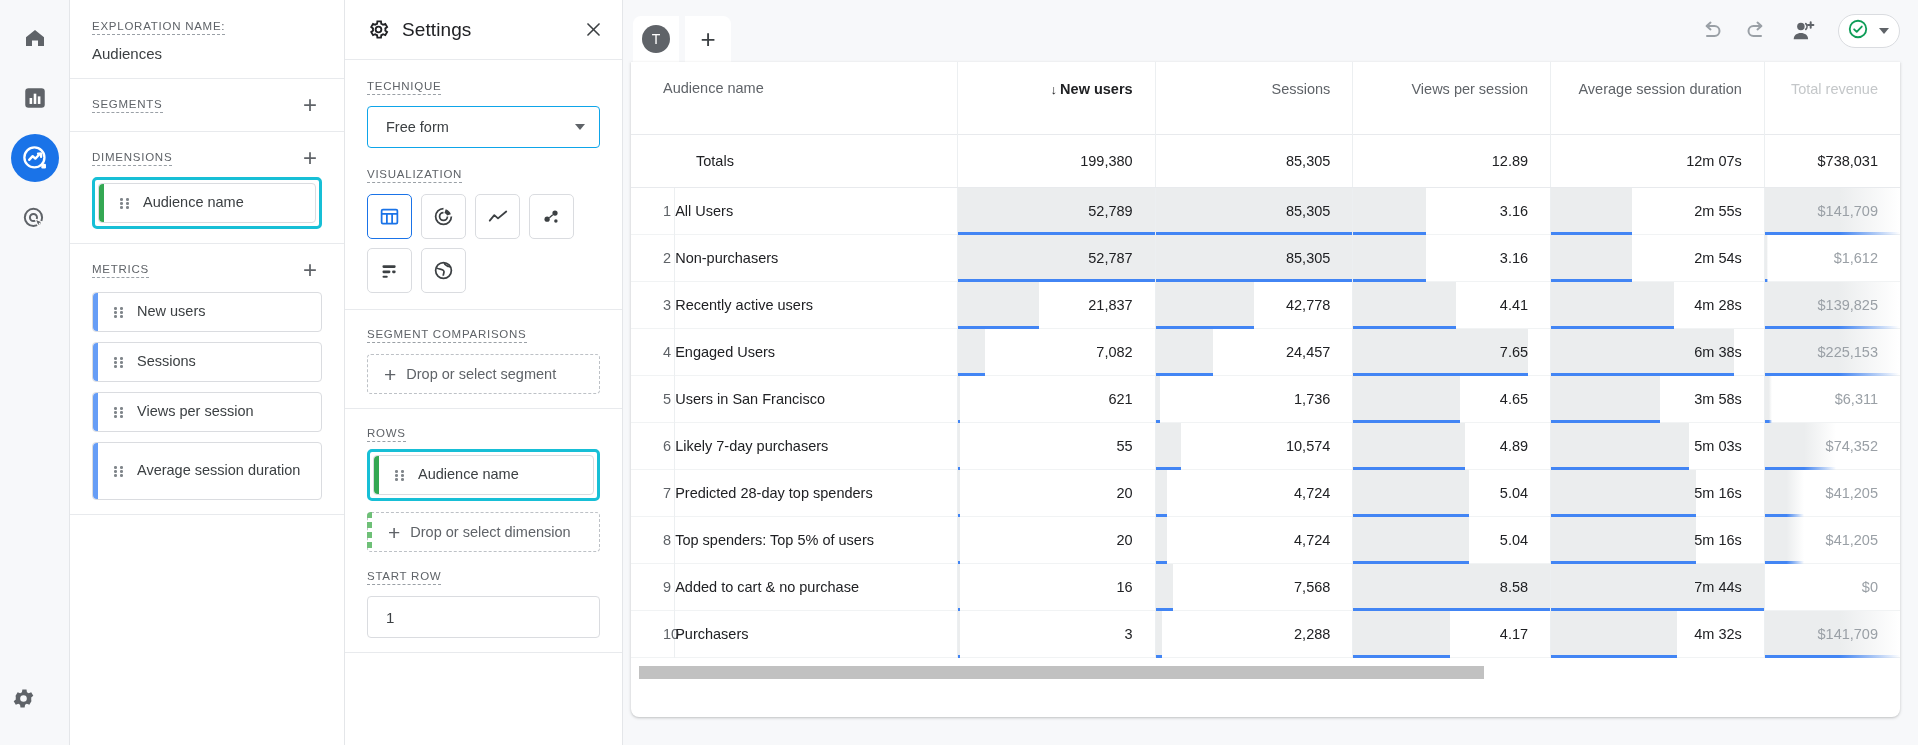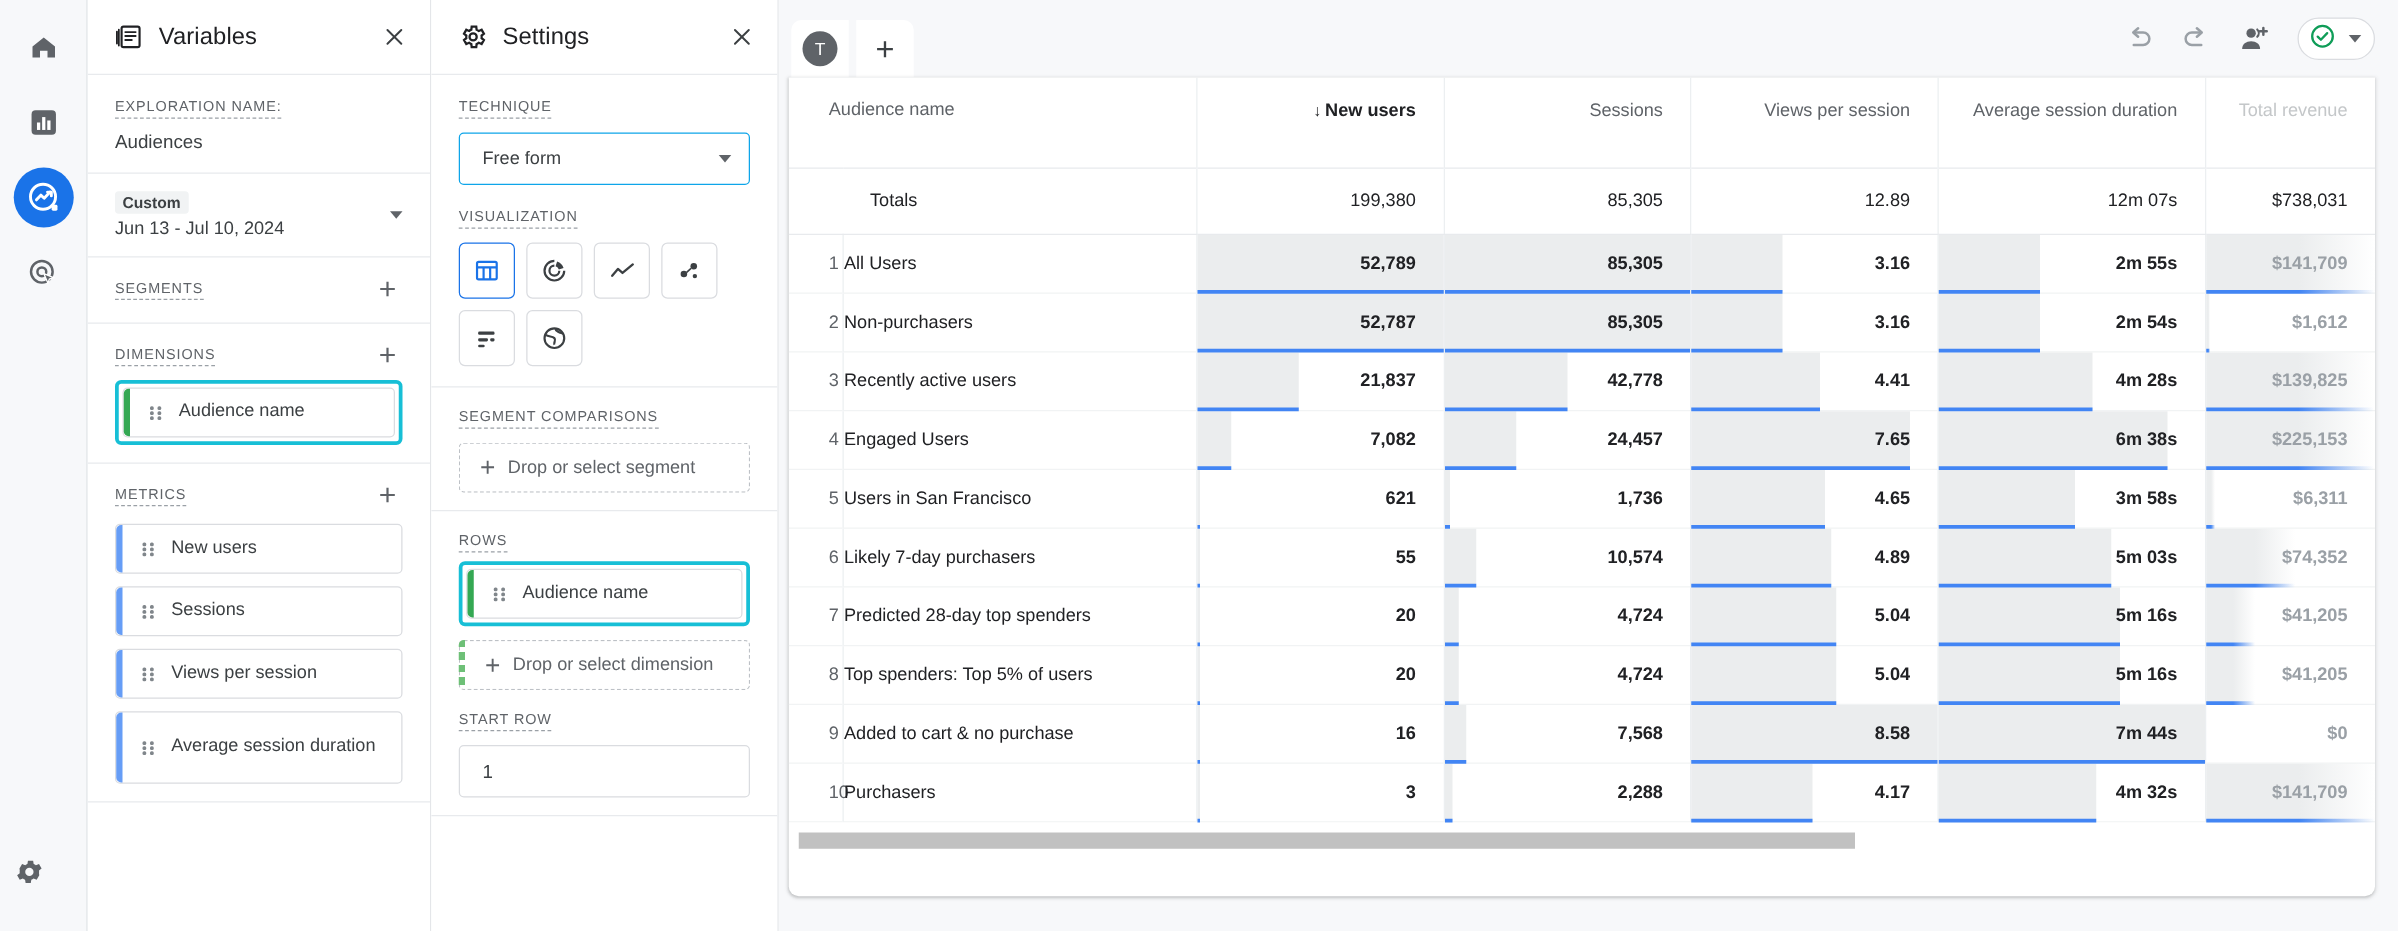--- a/index.html
+++ b/index.html
@@ -209,21 +209,21 @@
   .td-dim { font-size: 14.5px; color: #202124; padding-left: 0; }
 
   .cellbar {
     position: absolute; left: 0; top: 0; bottom: 0;
     background: #ebedee; z-index: 0;
   }
   .cellline {
     position: absolute; left: 0; bottom: -1px; height: 3px;
     background: #4285f4; z-index: 1;
   }
-  .cellval { position: relative; z-index: 2; font-weight: bold; }
+  .cellval { position: relative; z-index: 2; }
   .revcell .cellbar { background: linear-gradient(to right, #ebedee 55%, rgba(235,237,238,0)); }
   .revcell .cellline { background: linear-gradient(to right, #4285f4 55%, rgba(66,133,244,0)); }
   .revcell .cellval { color: #9aa0a6; }
 
   .scrollwrap { padding: 8px 0 16px 8px; background: #fff; }
   .scrolltrack { height: 13px; width: 100%; background: #fff; position: relative; }
   .scrollthumb {
     position: absolute; left: 0; top: 0; height: 13px;
     background: #c1c1c1; border-radius: 0; cursor: pointer;
   }
@@ -263,50 +263,26 @@
       </svg>
     </div>
     <div class="rail-gear">
       <svg width="25" height="25" viewBox="0 0 24 24">
           <path fill="#5f6368" d="M19.4 13a7.6 7.6 0 0 0 0-2l2-1.6-2-3.4-2.4 1a7.5 7.5 0 0 0-1.7-1l-.4-2.6h-4l-.4 2.6c-.6.2-1.2.6-1.7 1l-2.4-1-2 3.4L4.6 11a7.6 7.6 0 0 0 0 2l-2 1.6 2 3.4 2.4-1c.5.4 1.1.8 1.7 1l.4 2.6h4l.4-2.6c.6-.2 1.2-.6 1.7-1l2.4 1 2-3.4zM12 15.2a3.2 3.2 0 1 1 0-6.4 3.2 3.2 0 0 1 0 6.4z"></path>
         </svg>
     </div>
   </nav>
 
   <section class="panel vars-panel">
-    <header class="panel-head">
-      <span class="ph-icon">
-        <svg width="23" height="23" viewBox="0 0 24 24">
-          <rect x="5.5" y="3.5" width="15" height="17" rx="1.6" fill="none" stroke="#202124" stroke-width="1.8"></rect>
-          <path d="M3.2 6v13.2M1.6 7.6v10" stroke="#202124" stroke-width="1.5" stroke-linecap="round"></path>
-          <path d="M8.6 8h8.6M8.6 11.3h8.6M8.6 14.6h5.4" stroke="#202124" stroke-width="1.6" stroke-linecap="round"></path>
-        </svg>
-      </span>
-      <span class="panel-title">Variables</span>
-      <span class="close-x">
-        <svg width="19" height="19" viewBox="0 0 24 24">
-            <path d="M5 5l14 14M19 5L5 19" stroke="#3c4043" stroke-width="2" stroke-linecap="round"></path>
-          </svg>
-      </span>
-    </header>
 
     <div class="sec">
       <div class="sec-label">EXPLORATION NAME:</div>
       <div class="expl-name">Audiences</div>
     </div>
 
-    <div class="sec-tight">
-      <div class="daterow">
-        <div>
-          <span class="chip">Custom</span>
-          <div class="daterange">Jun 13 - Jul 10, 2024</div>
-        </div>
-        <span class="caret"></span>
-      </div>
-    </div>
 
     <div class="sec-tight">
       <div class="sec-hdr-row">
         <span class="sec-label">SEGMENTS</span>
         <span class="plus">+</span>
       </div>
     </div>
 
     <div class="sec-tight">
       <div class="sec-hdr-row">

